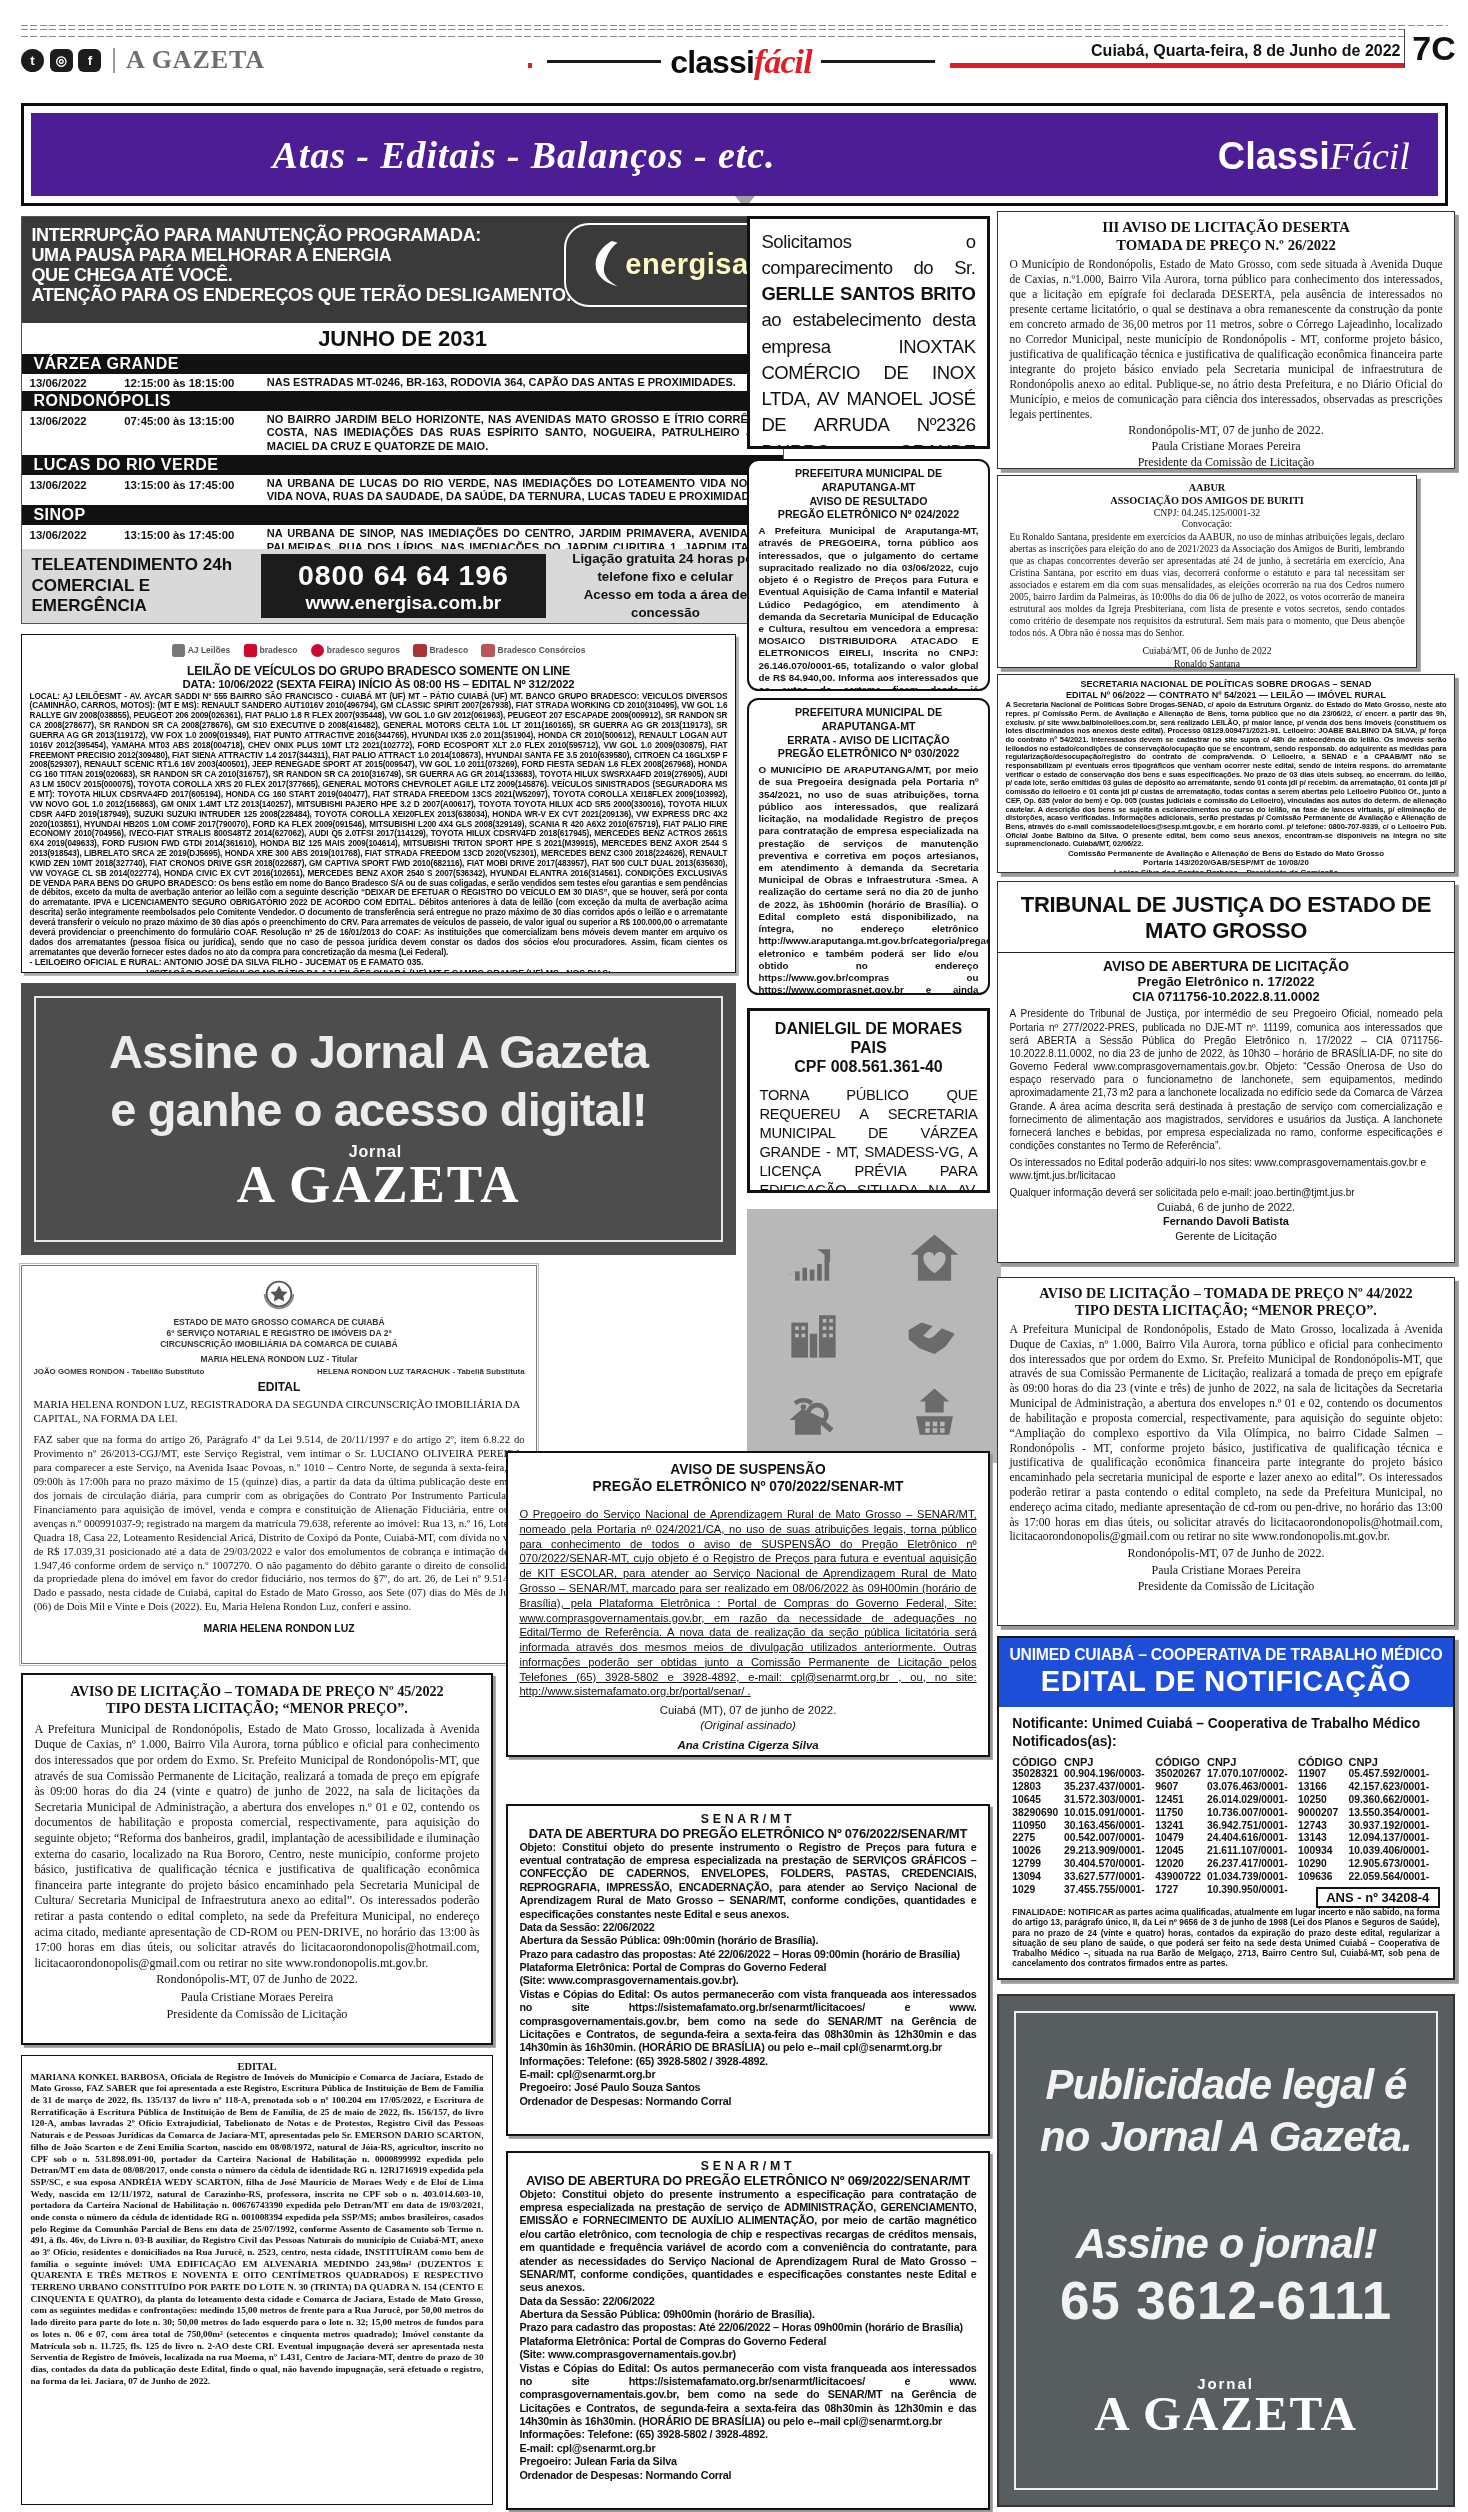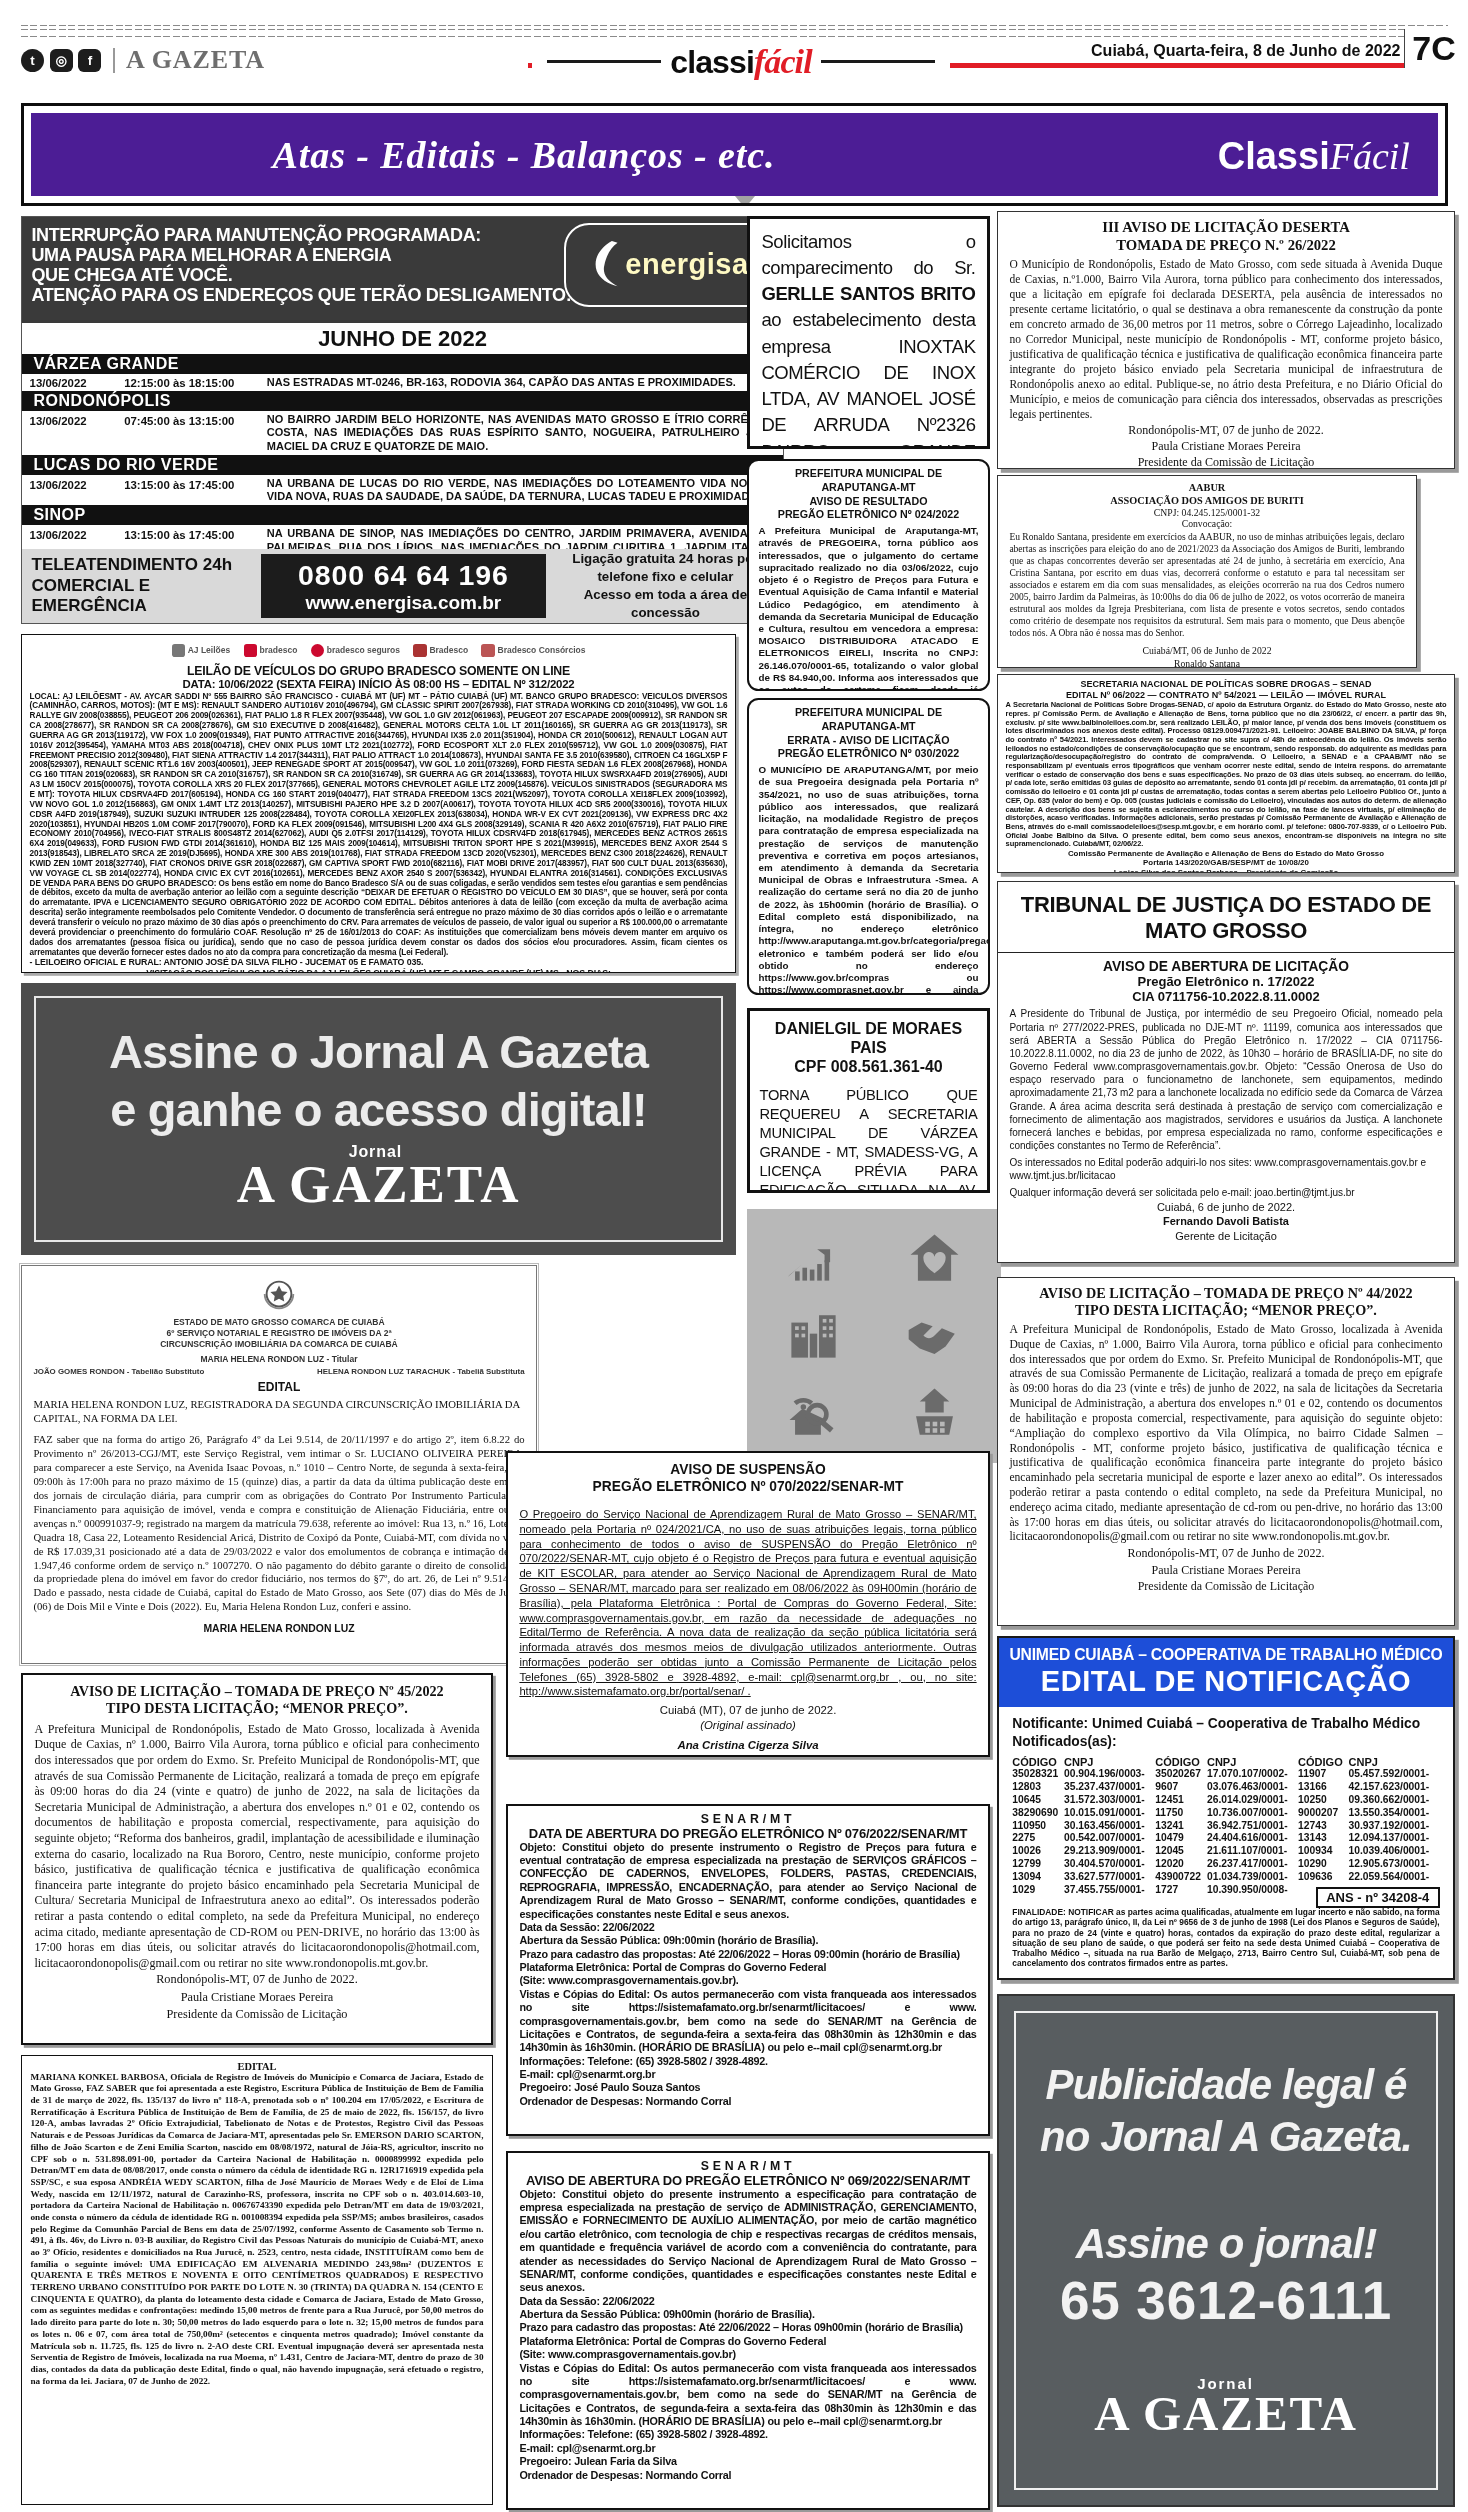--- a/index.html
+++ b/index.html
@@ -217,21 +217,21 @@
     <div class="l">UMA PAUSA PARA MELHORAR A ENERGIA</div>
     <div class="l">QUE CHEGA ATÉ VOCÊ.</div>
     <div class="l">ATENÇÃO PARA OS ENDEREÇOS QUE TERÃO DESLIGAMENTO:</div>
     <div class="en-logo">
       <svg class="en-swoosh" viewBox="0 0 30 54">
         <path d="M22 2 C8 10 2 22 6 34 C9 42 18 48 28 50 C16 44 12 36 14 28 C16 18 20 10 28 4 Z" fill="#fff"></path>
       </svg>
       <span class="en-logotext">energisa</span>
     </div>
   </div>
-  <div class="en-month">JUNHO DE 2022</div>
+  <div class="en-month">JUNHO DE 2031</div>
 
   <div class="en-bar">VÁRZEA GRANDE</div>
   <div class="en-row">
     <span class="en-d">13/06/2022</span>
     <span class="en-t">12:15:00 às 18:15:00</span>
     <span class="en-x">NAS ESTRADAS MT-0246, BR-163, RODOVIA 364, CAPÃO DAS ANTAS E PROXIMIDADES.</span>
   </div>
   <div class="en-bar">RONDONÓPOLIS</div>
   <div class="en-row">
     <span class="en-d">13/06/2022</span>
@@ -613,21 +613,21 @@
             <td>33.627.577/0001-</td>
             <td>43900722</td>
             <td>01.034.739/0001-</td>
             <td>109636</td>
             <td>22.059.564/0001-</td>
           </tr>
           <tr>
             <td>1029</td>
             <td>37.455.755/0001-</td>
             <td>1727</td>
-            <td>10.390.950/0008-</td>
+            <td>10.390.950/0001-</td>
             <td></td>
             <td></td>
           </tr>
         </tbody>
     </table>
   </div>
   <div class="ans">ANS - nº 34208-4</div>
   <div class="un-fin">FINALIDADE: NOTIFICAR as partes acima qualificadas, atualmente em lugar incerto e não sabido, na forma do artigo 13, parágrafo único, II, da Lei nº 9656 de 3 de junho de 1998 (Lei dos Planos e Seguros de Saúde), para no prazo de 24 (vinte e quatro) horas, contados da expiração do prazo deste edital, regularizar a situação de seu plano de saúde, o que poderá ser feito na sede desta Unimed Cuiabá – Cooperativa de Trabalho Médico –, situada na rua Barão de Melgaço, 2713, Bairro Centro Sul, Cuiabá-MT, sob pena de cancelamento dos contratos firmados entre as partes.</div>
 </div>
 

